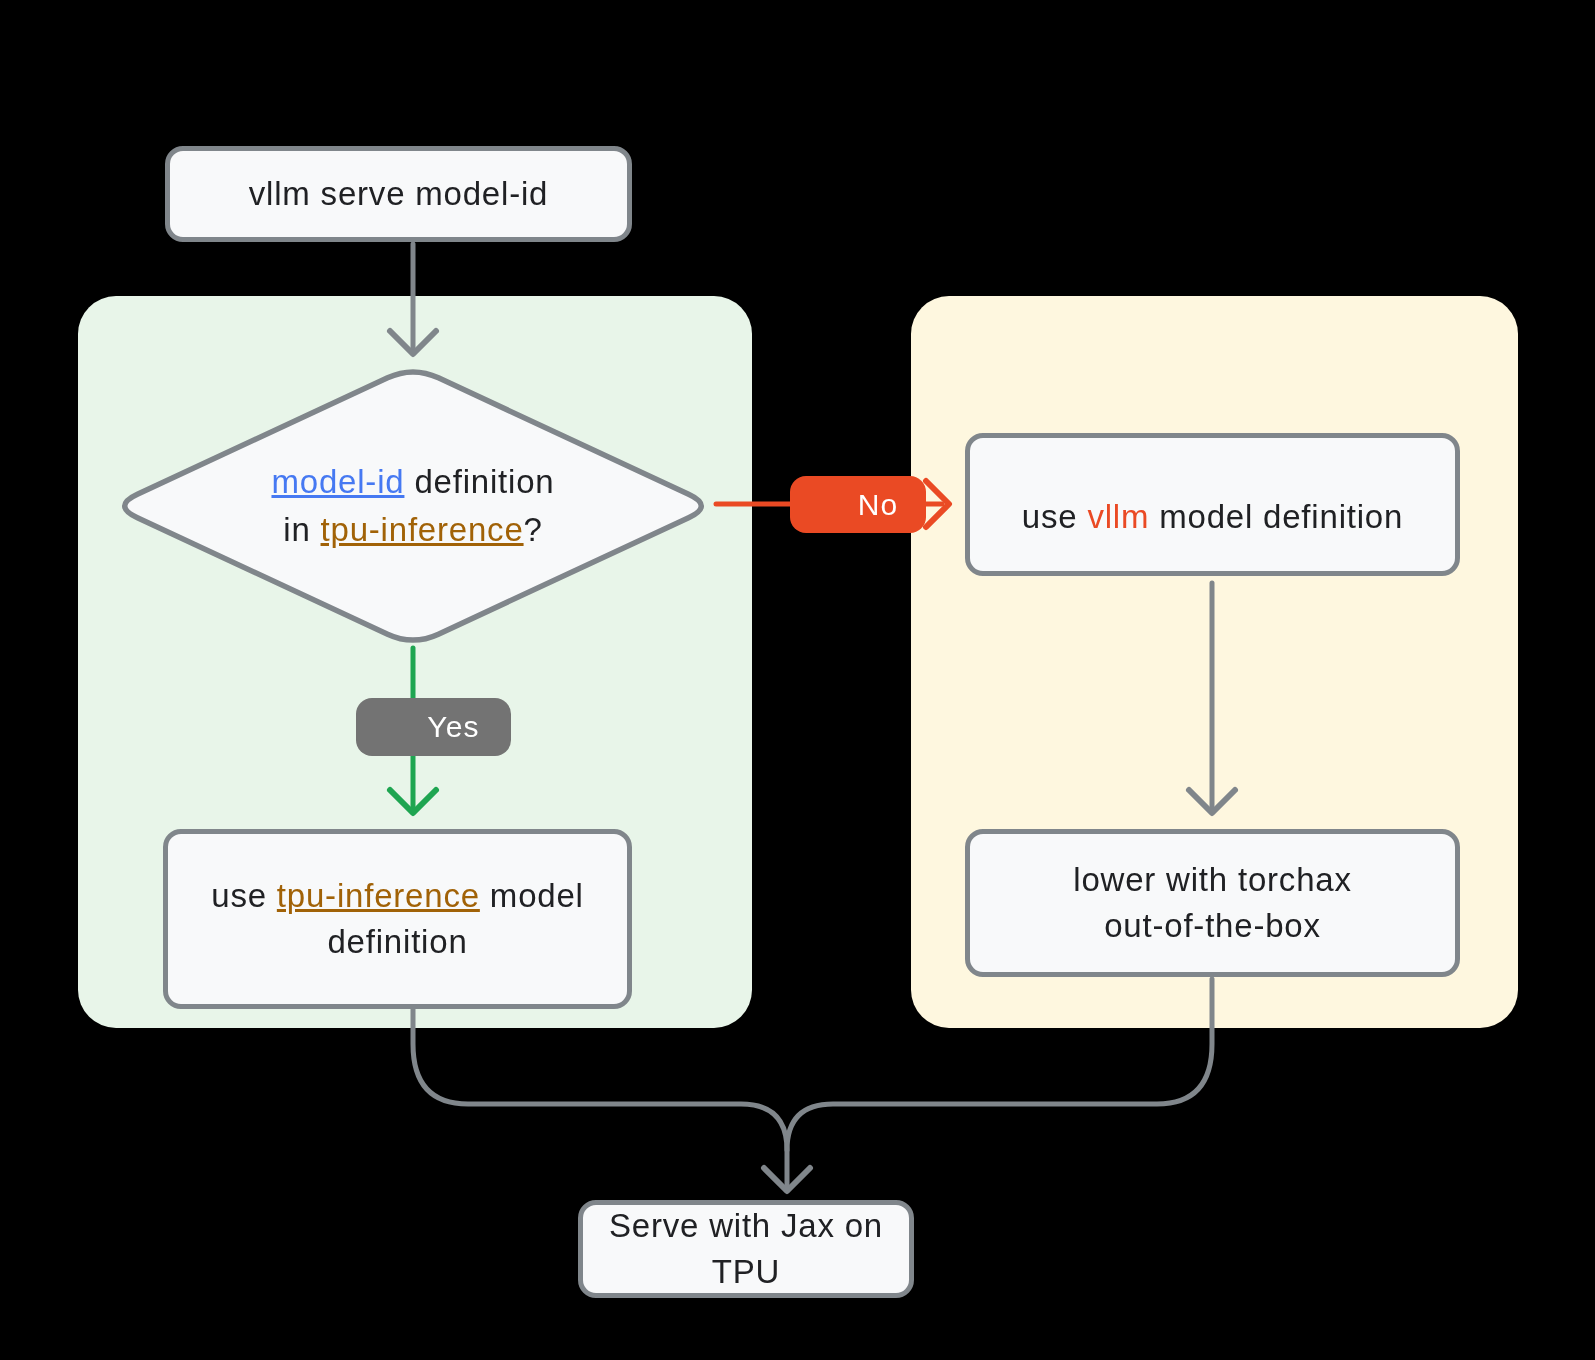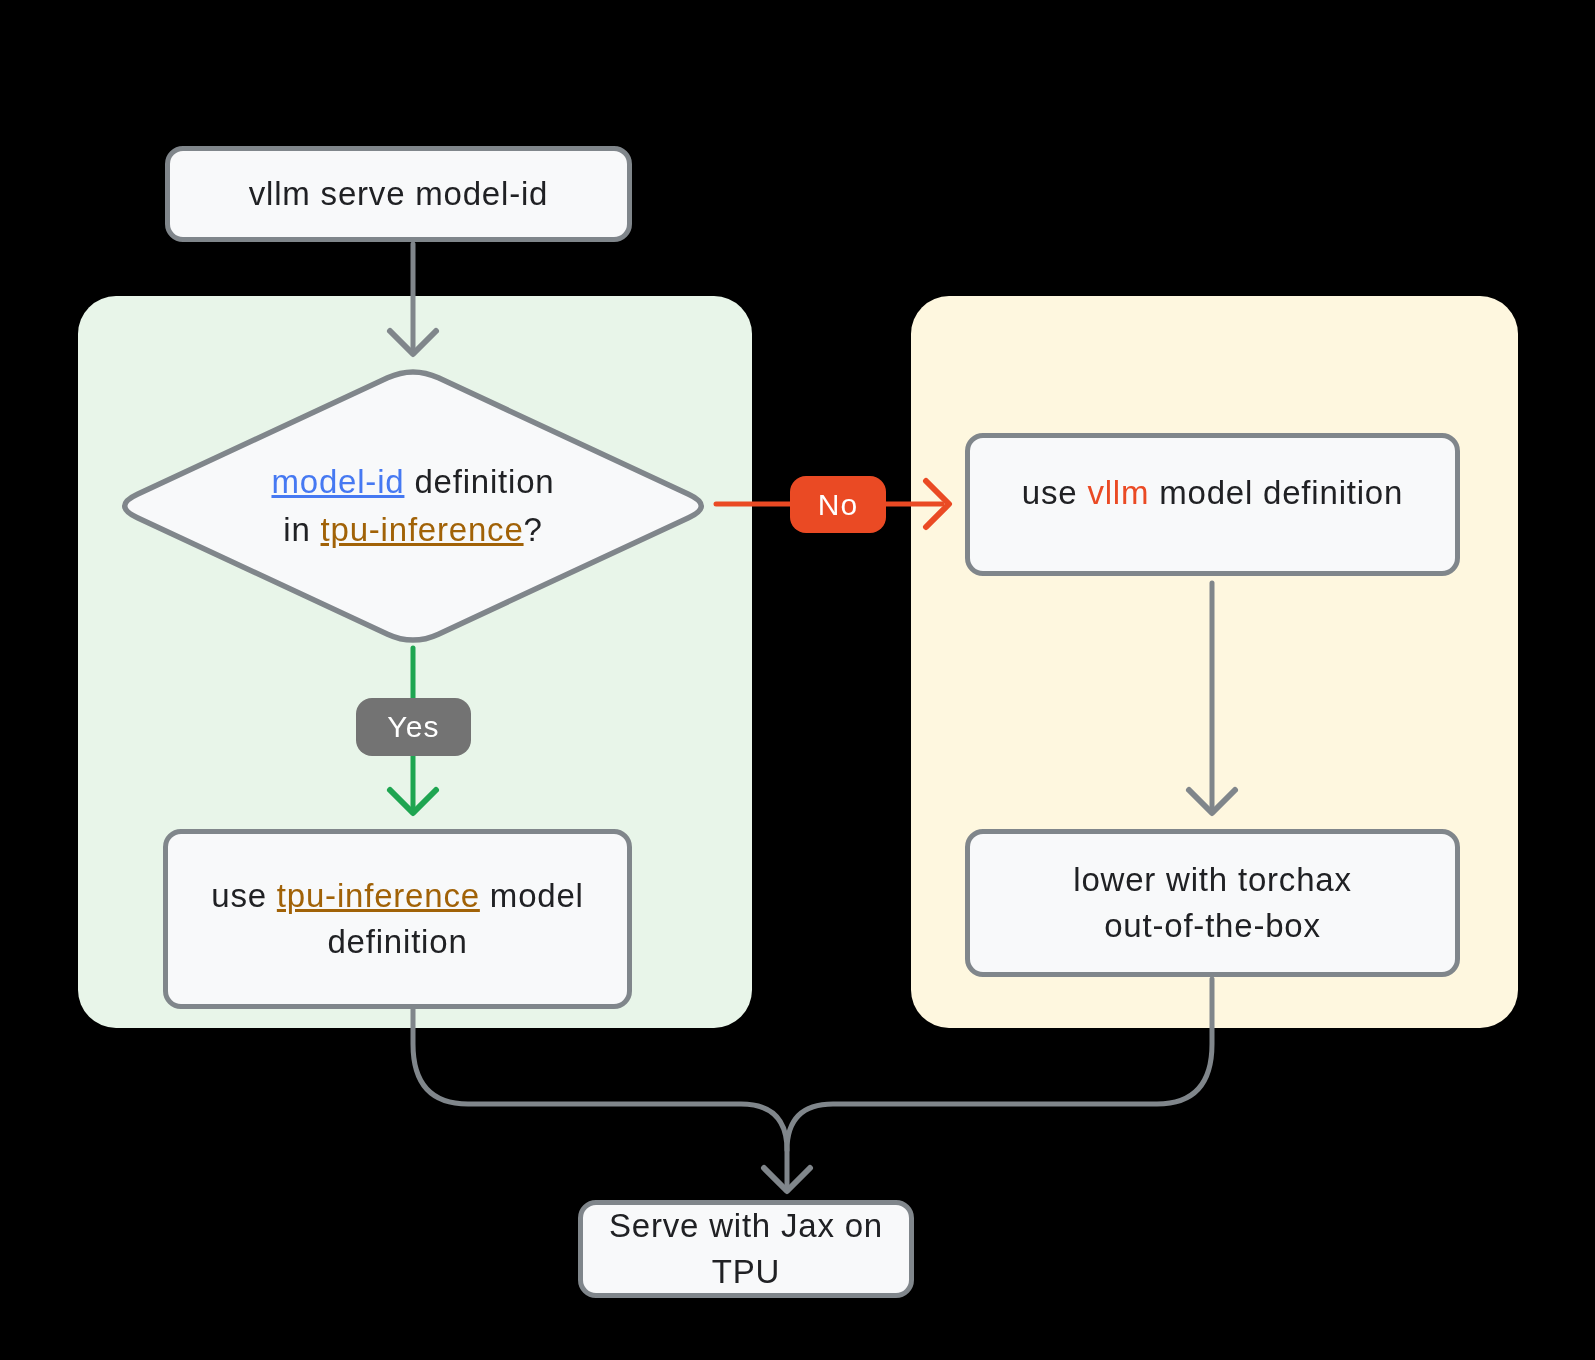--- a/index.html
+++ b/index.html
@@ -13,31 +13,31 @@
   .panel-yellow{left:911px;top:252px;width:607px;height:732px;background:#fef7df;}
   .overlay{position:absolute;left:0;top:0;z-index:2;}
   .node{
     position:absolute;box-sizing:border-box;z-index:3;
     background:#f8f9fa;border:5px solid #80868b;border-radius:18px;
     display:flex;flex-direction:column;align-items:center;justify-content:center;
     text-align:center;color:#202124;font-size:33px;letter-spacing:0.8px;line-height:46px;
   }
   .node-start{left:165px;top:102px;width:467px;height:96px;}
   .node-tpu{left:163px;top:785px;width:469px;height:180px;}
-  .node-vllm{left:965px;top:389px;width:495px;height:143px;padding-bottom:24px;}
+  .node-vllm{left:965px;top:389px;width:495px;height:143px;padding-bottom:31px;justify-content:flex-end;}
   .node-torchax{left:965px;top:785px;width:495px;height:148px;}
   .node-serve{left:578px;top:1156px;width:336px;height:98px;}
   .decision-label{
     position:absolute;left:113px;top:322px;width:600px;height:280px;z-index:3;
     display:flex;flex-direction:column;align-items:center;justify-content:center;
     text-align:center;color:#202124;font-size:33px;letter-spacing:0.8px;line-height:48px;
   }
   .badge{
     position:absolute;z-index:4;display:flex;align-items:center;justify-content:center;
-    color:#ffffff;font-size:30px;letter-spacing:1.2px;border-radius:16px;
+    color:#ffffff;font-size:30px;letter-spacing:1.2px;border-radius:16px;padding-left:40px;
   }
   .badge-no{left:790px;top:432px;width:96px;height:57px;background:#ea4a24;}
   .badge-yes{left:356px;top:654px;width:115px;height:58px;background:#737373;}
   .t-blue{color:#4679f2;text-decoration:underline;}
   .t-green{color:#a16207;text-decoration:underline;}
   .t-red{color:#ea4a24;}
   .edge{fill:none;stroke-linecap:round;stroke-linejoin:round;}
   .e-line{stroke-width:5px;}
   .e-head{stroke-width:6px;}
   .e-gray{stroke:#80868b;}

